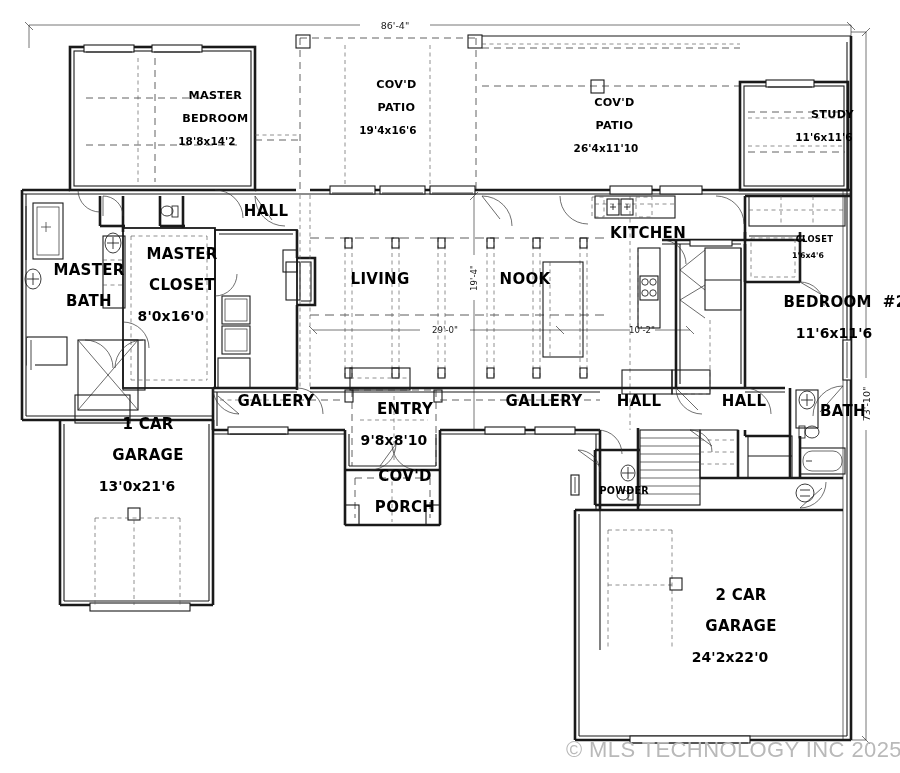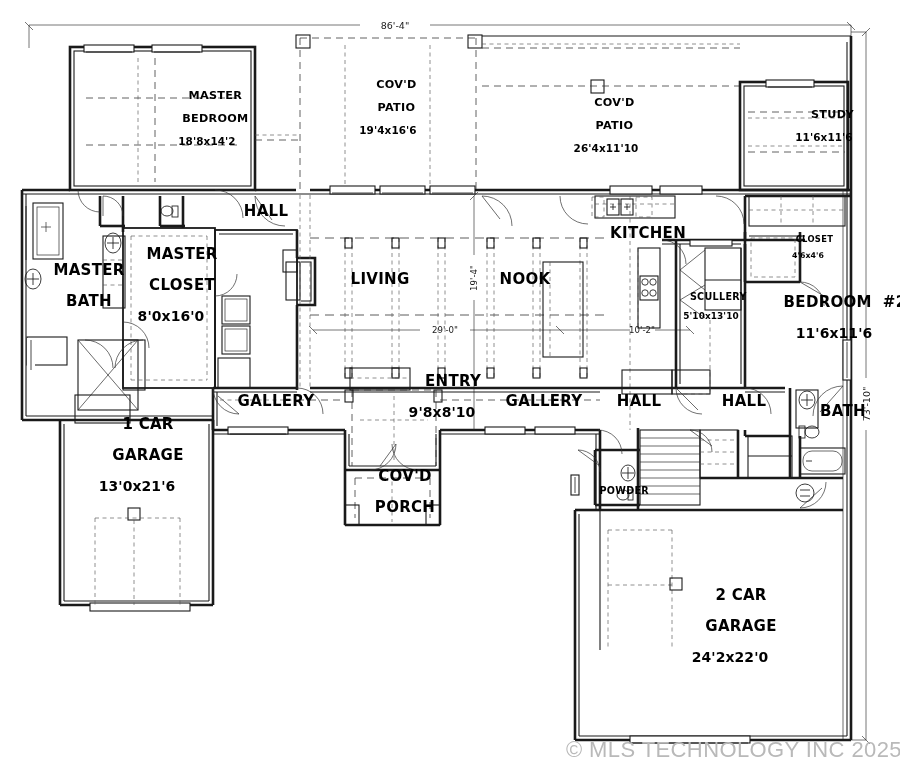--- a/index.html
+++ b/index.html
@@ -601,21 +601,21 @@
   <div class="lbl sz-rm-s" style="left:255px; top:211px;">
     <span>HALL</span>
   </div>
 
   <div class="lbl sz-rm-s" style="left:637px; top:233px;">
     <span>KITCHEN</span>
   </div>
 
   <div class="lbl sz-xs" style="left:808px; top:252px;">
     <span>CLOSET</span>
-    <span class="d">4'6x4'6</span>
+    <span class="d">1'6x4'6</span>
   </div>
 
   <div class="lbl sz-rm-s" style="left:78px; top:286px;">
     <span>MASTER</span><br>
     <span>BATH</span>
   </div>
 
   <div class="lbl sz-rm-s" style="left:171px; top:293px;">
     <span>MASTER</span><br>
     <span>CLOSET</span>
@@ -624,35 +624,31 @@
 
 
   <div class="lbl sz-rm-s" style="left:369px; top:279px;">
     <span>LIVING</span>
   </div>
 
   <div class="lbl sz-rm-s" style="left:514px; top:279px;">
     <span>NOOK</span>
   </div>
 
-  <div class="lbl sz-sm" style="left:711px; top:312px;">
-    <span>SCULLERY</span>
-    <span class="d">5'10x13'10</span>
-  </div>
 
   <div class="lbl sz-rm-s" style="left:794px; top:325px;margin-left:40px;">
     <span>BEDROOM  #2</span>
     <span class="d">11'6x11'6</span>
   </div>
 
   <div class="lbl sz-rm-s" style="left:265px; top:401px;">
     <span>GALLERY</span>
   </div>
 
-  <div class="lbl sz-rm-s" style="left:394px; top:404px;margin-left:48px;">
+  <div class="lbl sz-rm-s" style="left:394px; top:432px;">
     <span>ENTRY</span>
     <span class="d">9'8x8'10</span>
   </div>
 
   <div class="lbl sz-rm-s" style="left:533px; top:401px;">
     <span>GALLERY</span>
   </div>
 
   <div class="lbl sz-rm-s" style="left:628px; top:401px;">
     <span>HALL</span>

